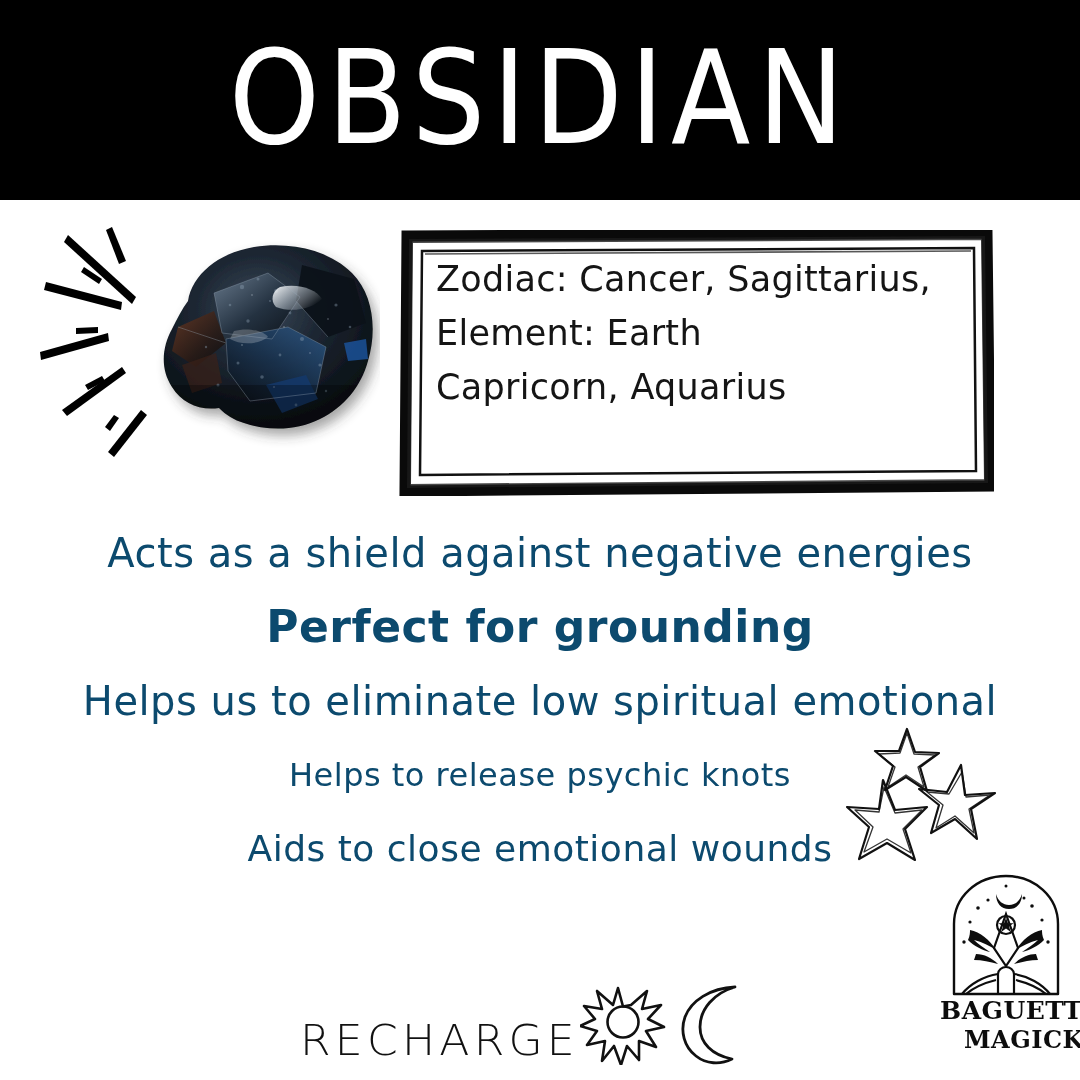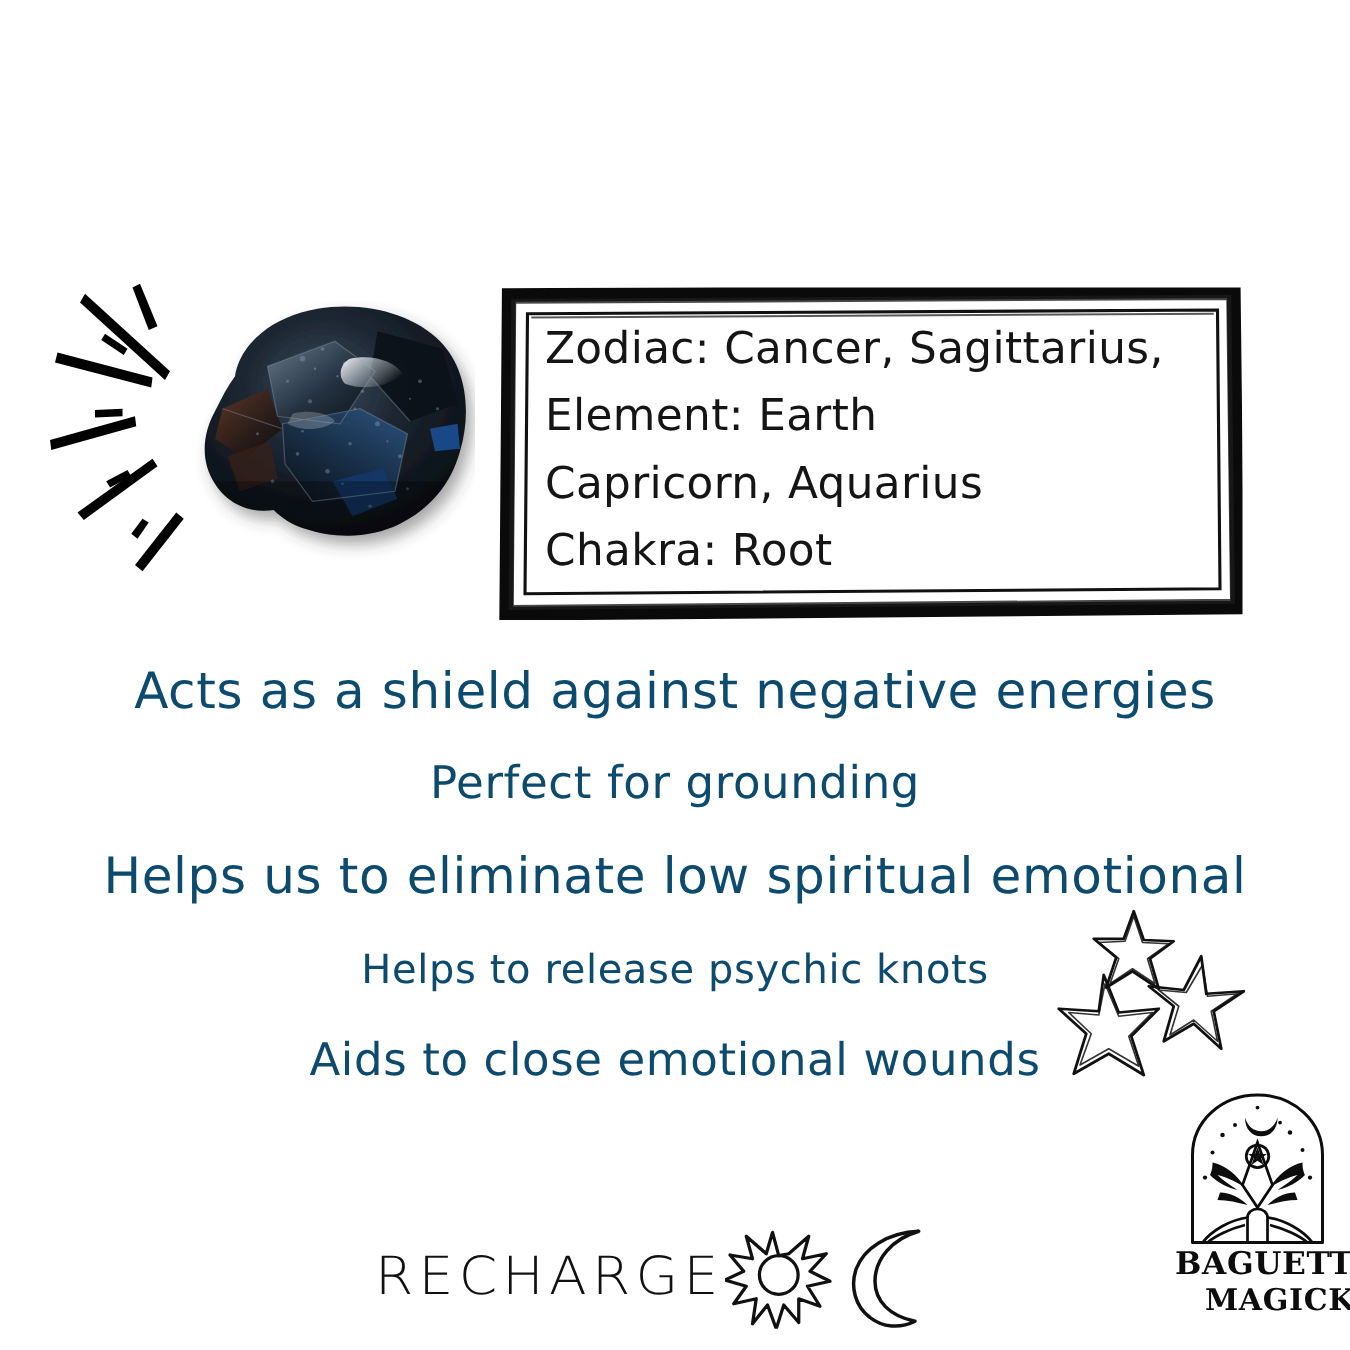--- a/index.html
+++ b/index.html
@@ -99,40 +99,40 @@
   }
   .body-line {
     display: block;
     text-align: center;
     font-family: "DejaVu Sans", sans-serif;
     color: #0c4a6e;
     white-space: nowrap;
     letter-spacing: 0.5px;
   }
   .bl-0 { font-size: 40px; height: 74px; line-height: 74px; }
-  .bl-1 { font-size: 36px; height: 74px; line-height: 74px; }
+  .bl-1 { font-size: 44px; height: 74px; line-height: 74px; font-weight: bold; }
   .bl-2 { font-size: 40px; height: 74px; line-height: 74px; }
   .bl-3 { font-size: 40px; height: 74px; line-height: 74px; }
   .bl-4 { font-size: 32px; height: 74px; line-height: 74px; }
   .bl-5 { font-size: 36px; height: 74px; line-height: 74px; }
 
   
   #stars-deco {
     position: absolute;
     left: 845px; top: 725px;
     width: 175px; height: 140px;
   }
 
   
   #recharge-row {
     position: absolute;
     left: 300px; top: 975px;
     width: 470px; height: 90px;
     display: flex;
-    align-items: center;
+    align-items: flex-end;
     gap: 14px;
   }
   #recharge-label {
     font-family: "DejaVu Sans", sans-serif;
     font-size: 42px;
     letter-spacing: 4px;
     color: #111111;
     font-weight: 300;
     white-space: nowrap;
     transform: scaleX(1.05);
@@ -162,20 +162,23 @@
     letter-spacing: 0.5px;
   }
   #logo-word-1 { font-size: 25px; }
   #logo-word-2 { font-size: 24px; margin-top: 5px; margin-left: 24px; }
 </style>
 </head>
 <body>
 
 <div id="card">
 
+  <div id="title-banner">
+    <div id="title-text">OBSIDIAN</div>
+  </div>
 
   <div id="stone-block">
 
     <svg id="sparkle-lines" viewBox="0 0 350 290">
       <g fill="#000000">
 
         <path d="M28,30 L96,92 L92,99 L24,37 Z"></path>
         <path d="M72,22 L86,56 L79,59 L66,25 Z"></path>
         <path d="M6,77 L82,97 L81,105 L4,85 Z"></path>
         <path d="M0,147 L68,128 L69,136 L1,155 Z"></path>
@@ -301,21 +304,20 @@
       <path d="M9,6 L589,3 L592,256 L7,261 Z" fill="none" stroke="#0a0a0a" stroke-width="11" stroke-linejoin="miter"></path>
       <path d="M13,11 L585,8 L588,251 L11,256 Z" fill="none" stroke="#1a1a1a" stroke-width="4" opacity="0.8"></path>
 
       <path d="M24,21 L576,18 L578,241 L22,245 Z" fill="#ffffff" stroke="#111111" stroke-width="2.5"></path>
       <path d="M27,24 L573,21" fill="none" stroke="#111111" stroke-width="1.6" opacity="0.7"></path>
     </svg>
     <div id="info-lines">
       <div class="info-line">Zodiac: Cancer, Sagittarius,</div>
       <div class="info-line">Element: Earth</div>
       <div class="info-line">Capricorn, Aquarius</div>
-      <div class="info-line">Chakra: Root</div>
     </div>
   </div>
 
   <div id="body-lines">
     <span class="body-line bl-0">Acts as a shield against negative energies</span>
     <span class="body-line bl-1">Perfect for grounding</span>
     <span class="body-line bl-2">Helps us to eliminate low spiritual emotional</span>
     <span class="body-line bl-4">Helps to release psychic knots</span>
     <span class="body-line bl-5">Aids to close emotional wounds</span>
   </div>

